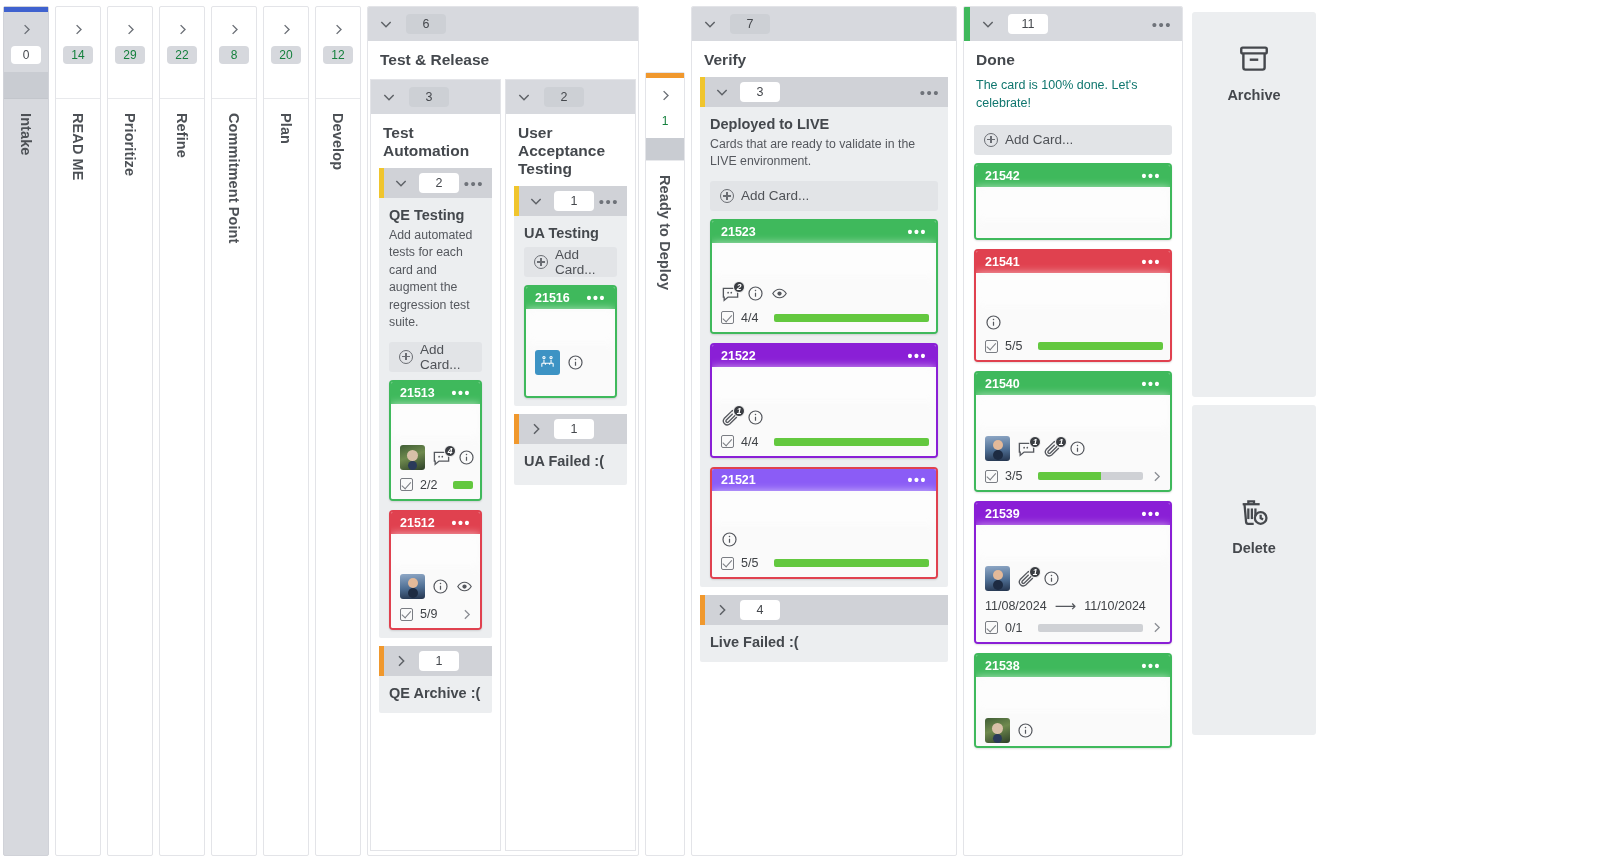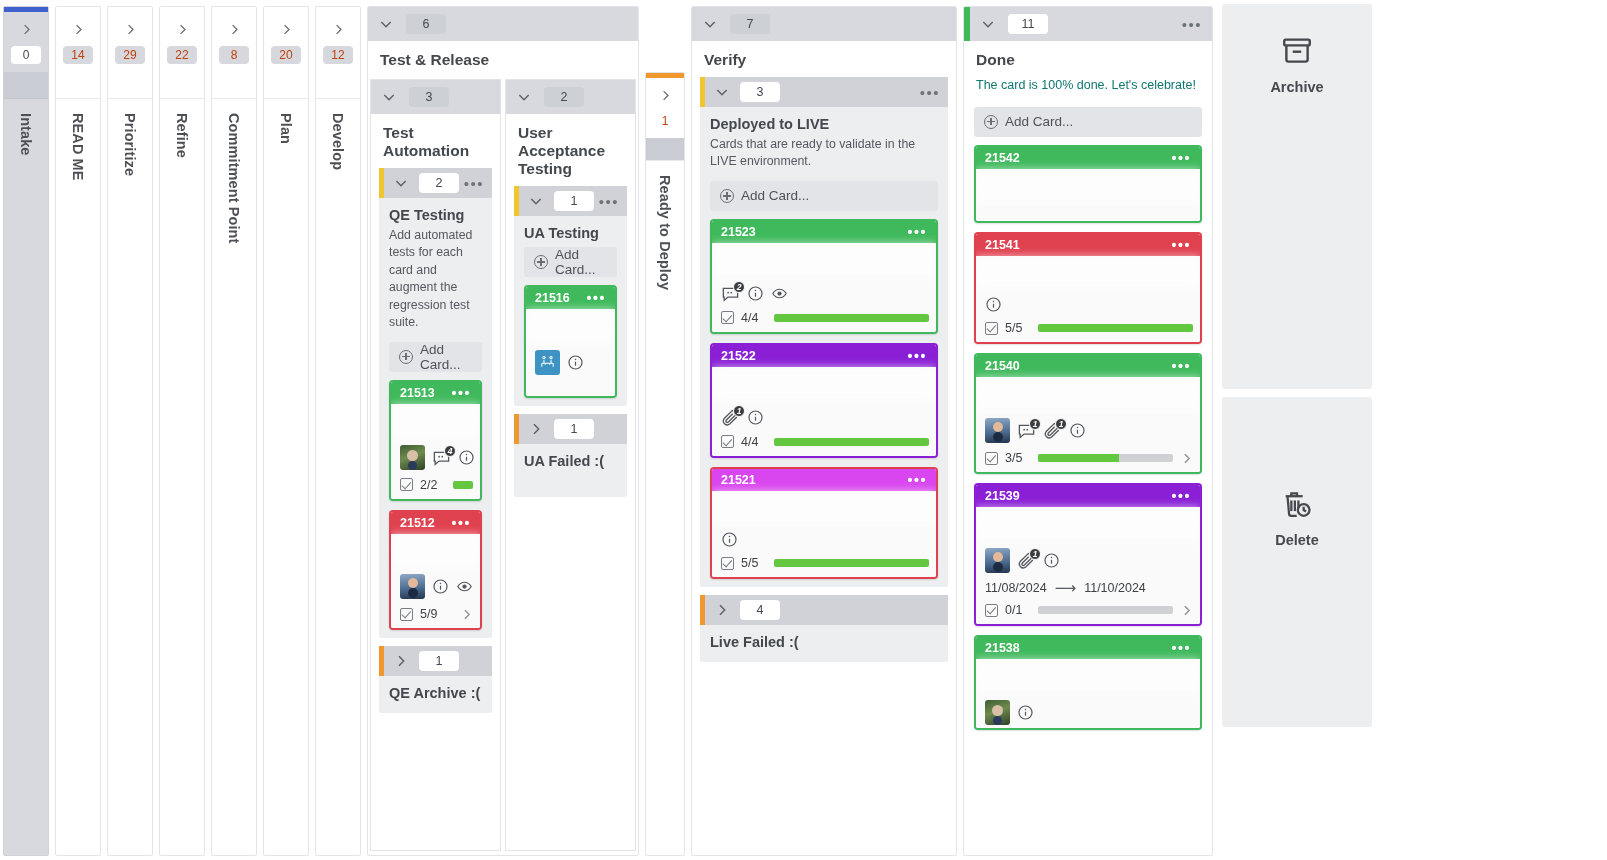--- a/index.html
+++ b/index.html
@@ -35,21 +35,21 @@
   .lane-chevron {
     height: 34px; display: flex; align-items: center; justify-content: center;
     color: #6b6f76;
   }
   .lane-chevron svg { width: 15px; height: 15px; }
   .lane-count {
     align-self: center;
     min-width: 30px;
     padding: 2px 8px;
     font-size: 12px;
-    color: #c2410c;
+    color: #15803d;
     background: #d6d8dd;
     border-radius: 4px;
     text-align: center;
     margin-bottom: 8px;
   }
   .lane-collapsed.active .lane-count { background: #ffffff; color: #45484d; }
   .lane-head-fill { height: 26px; }
   .lane-collapsed.active .lane-head-fill { background: #c9ccd2; }
   .lane-title-wrap {
     flex: 1;
@@ -72,21 +72,21 @@
     background: #ffffff;
     border: 1px solid #e3e4e8;
     margin: 6px 3px 4px 3px;
     display: flex; flex-direction: column;
     border-radius: 2px;
     position: relative;
     overflow: hidden;
   }
   .lane.lane-test { width: 272px; }
   .lane.lane-verify { width: 266px; }
-  .lane.lane-done { width: 250px; }
+  .lane.lane-done { width: 220px; }
 
   .lane-header {
     background: #d7d9de;
     height: 34px;
     display: flex; align-items: center;
     padding: 0 10px;
     position: relative;
     flex-shrink: 0;
   }
   .lane-header .stripe {
@@ -264,21 +264,21 @@
   .mini-lane {
     width: 40px; margin: 72px 3px 4px 3px;
     border: 1px solid #e3e4e8; background: #fff;
     display: flex; flex-direction: column; border-radius: 2px;
   }
   .mini-lane .lane-topbar { height: 5px; background: #f0982d; }
   .mini-lane .lane-head-fill { background: #c9ccd2; height: 22px; }
 
   
   .drop-panel {
-    width: 150px; margin: 4px 8px 4px 6px;
+    width: 124px; margin: 12px 8px 4px 6px;
     display: flex; flex-direction: column; gap: 8px;
   }
   .drop-zone {
     background: #eceef0;
     border-radius: 3px;
     display: flex; flex-direction: column;
     align-items: center; justify-content: flex-start;
     padding-top: 30px;
     color: #45484d;
   }
@@ -571,21 +571,21 @@
         <div class="group-collapsed">
           <div class="group-header">
             <span class="stripe" style="background:#f0982d"></span>
             <span class="hdr-chevron">
               <svg viewBox="0 0 24 24" fill="none" stroke="currentColor" stroke-width="2.2">
                   <polyline points="5,9 12,16 19,9"></polyline>
                 </svg>
             </span>
             <span class="hdr-count">1</span>
           </div>
-          <div class="group-title" style="padding-bottom:28px">UA Failed :(</div>
+          <div class="group-title" style="padding-bottom:16px">UA Failed :(</div>
         </div>
       </div>
     </div>
   </div>
 
   <div class="mini-lane">
     <div class="lane-topbar"></div>
     <div class="lane-chevron">
       <svg viewBox="0 0 24 24" fill="none" stroke="currentColor" stroke-width="2.2">
           <polyline points="9,5 16,12 9,19"></polyline>
@@ -687,21 +687,21 @@
             </div>
             <div class="card-foot">
               <span class="chkbox"></span>
               <span class="ratio">4/4</span>
               <span class="bar">
                 <i style="width:100%"></i>
               </span>
             </div>
           </div>
           <div class="card" style="border-color: rgb(224, 65, 79);">
-            <div class="card-head" style="background:#d946ef">
+            <div class="card-head" style="background:#8b5cf6">
               <span>21521</span>
               <span class="card-dots">•••</span>
             </div>
             <div class="card-title">&nbsp;</div>
             <div class="card-meta">
               <span class="ic">
                 <svg viewBox="0 0 24 24" fill="none" stroke="currentColor" stroke-width="1.7">
                   <circle cx="12" cy="12" r="9.2"></circle>
                   <line x1="12" y1="11" x2="12" y2="16.5"></line>
                   <circle cx="12" cy="7.7" r="1.1" fill="currentColor" stroke="none"></circle>

